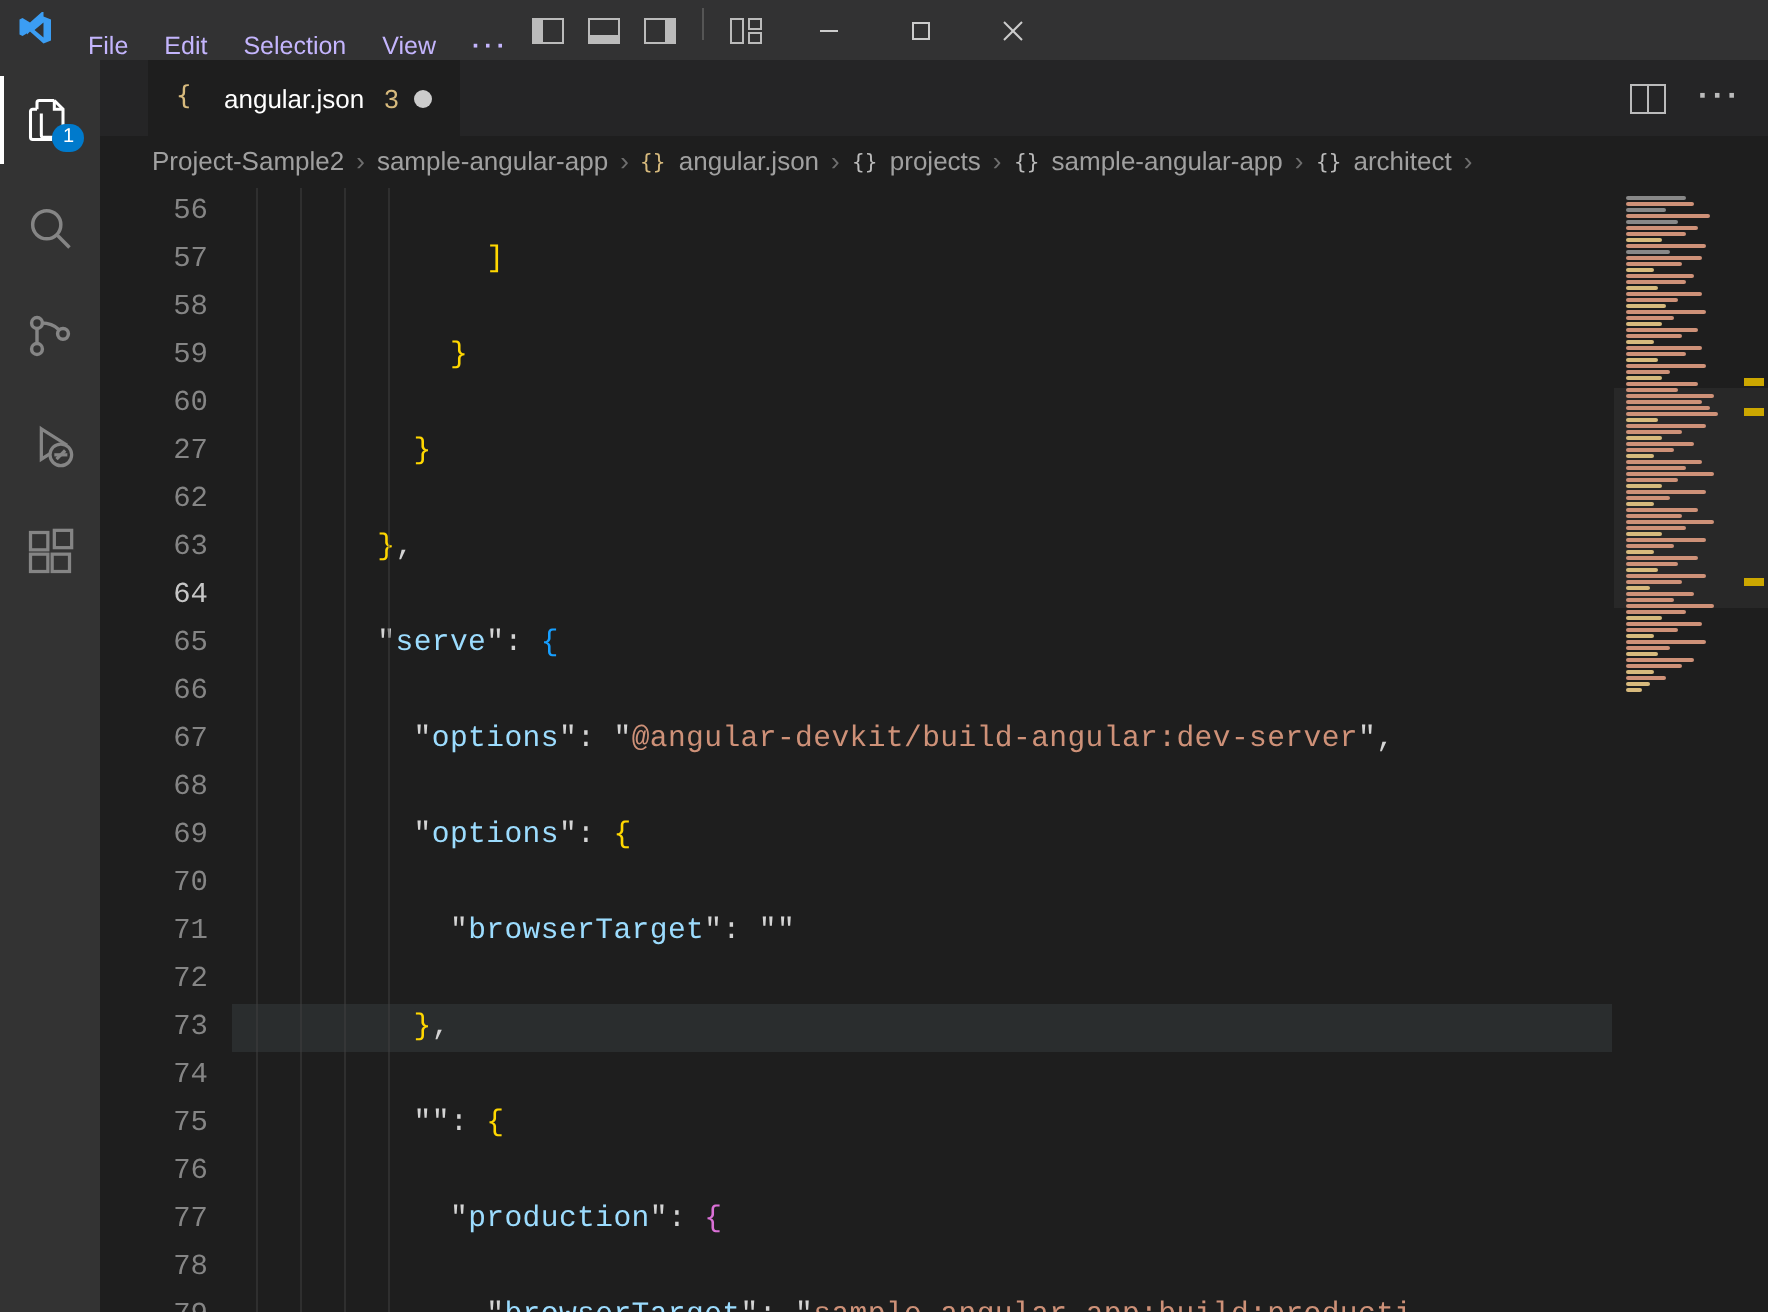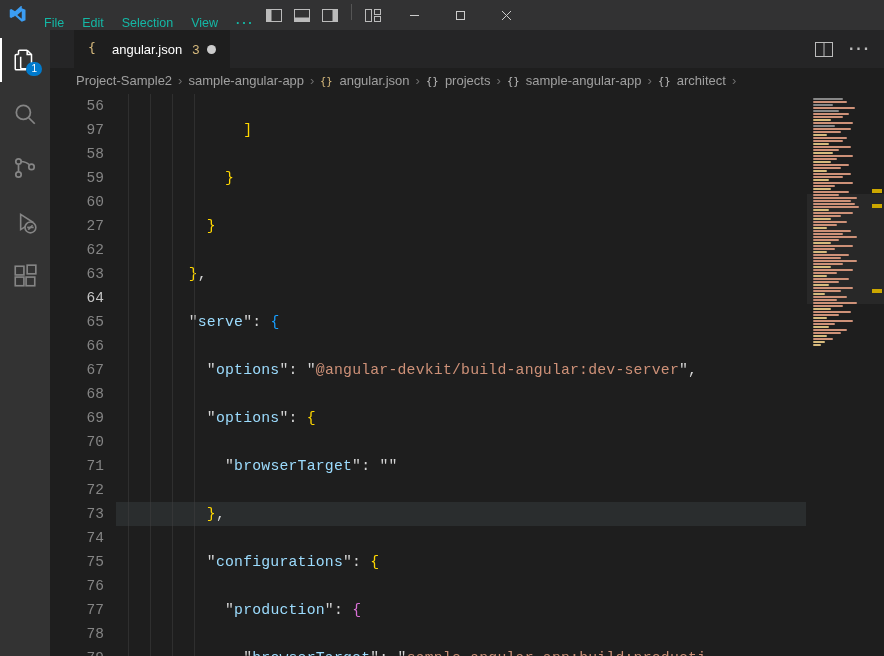--- a/index.html
+++ b/index.html
@@ -6,21 +6,21 @@
   html, body { width: 884px; height: 656px; overflow: hidden; background: #1e1e1e; font-family: "Segoe UI", Arial, sans-serif; color: #cccccc; }
 
   
   .titlebar {
     height: 30px; background: #323233; display: flex; align-items: center;
     font-size: 12.5px; color: #cccccc; user-select: none;
   }
   .titlebar .logo { width: 36px; display:flex; align-items:center; justify-content:center; }
   .titlebar .logo svg { width:18px; height:18px; }
   .titlebar .menu { display:flex; gap:2px; }
-  .titlebar .menu-item { padding: 0 8px; height:30px; line-height:30px; cursor:pointer; color:#14b8a6;margin-top:16px; }
+  .titlebar .menu-item { padding: 0 8px; height:30px; line-height:30px; cursor:pointer; color:#c4b5fd;margin-top:16px; }
   .titlebar .title-center { flex:1; text-align:center; display:flex; align-items:center; justify-content:center; gap:6px; }
   .titlebar .dot { width:8px; height:8px; border-radius:50%; background:#cccccc; }
   .titlebar .layout-icons { display:flex; gap:6px; margin-right:8px; }
   .titlebar .layout-icons .ico { width:22px; height:22px; display:flex; align-items:center; justify-content:center; border:1px solid transparent; }
   .titlebar .win-controls { display:flex; }
   .titlebar .win-controls .wc { width:46px; height:30px; display:flex; align-items:center; justify-content:center; color:#cccccc; }
 
   
   .body-row { display:flex; height: calc(656px - 30px); }
 
@@ -262,21 +262,21 @@
 
       <div class="indents">
         <div class="indent-line" style="left:78px;"></div>
         <div class="indent-line" style="left:100px;"></div>
         <div class="indent-line" style="left:122px;"></div>
         <div class="indent-line" style="left:144px;"></div>
       </div>
 
       <div class="gutter">
         <div class="ln">56</div>
-        <div class="ln">97</div>
+        <div class="ln">57</div>
         <div class="ln">58</div>
         <div class="ln">59</div>
         <div class="ln">60</div>
         <div class="ln">27</div>
         <div class="ln">62</div>
         <div class="ln">63</div>
         <div class="ln current">64</div>
         <div class="ln">65</div>
         <div class="ln">66</div>
         <div class="ln">67</div>
@@ -297,21 +297,21 @@
       <div class="code">
 <div class="row"><span>              </span><span class="tok-brace1">]</span></div>
 <div class="row"><span>            </span><span class="tok-brace1">}</span></div>
 <div class="row"><span>          </span><span class="tok-brace1">}</span></div>
 <div class="row"><span>        </span><span class="tok-brace1">}</span><span class="tok-punc">,</span></div>
 <div class="row"><span>        </span><span class="tok-punc">"</span><span class="tok-key">serve</span><span class="tok-punc">"</span><span class="tok-punc">: </span><span class="tok-brace3">{</span></div>
 <div class="row"><span>          </span><span class="tok-punc">"</span><span class="tok-key">options</span><span class="tok-punc">"</span><span class="tok-punc">: </span><span class="tok-punc">"</span><span class="tok-str">@angular-devkit/build-angular:dev-server</span><span class="tok-punc">"</span><span class="tok-punc">,</span></div>
 <div class="row"><span>          </span><span class="tok-punc">"</span><span class="tok-key">options</span><span class="tok-punc">"</span><span class="tok-punc">: </span><span class="tok-brace1">{</span></div>
 <div class="row"><span>            </span><span class="tok-punc">"</span><span class="tok-key">browserTarget</span><span class="tok-punc">"</span><span class="tok-punc">: </span><span class="tok-punc">"</span><span class="tok-punc">"</span></div>
 <div class="row current"><span>          </span><span class="tok-brace1">}</span><span class="tok-punc">,</span></div>
-<div class="row"><span>          </span><span class="tok-punc">"</span><span class="tok-key">configurations</span><span class="tok-punc">"</span><span class="tok-punc">: </span><span class="tok-brace1">{</span></div>
+<div class="row"><span>          </span><span class="tok-punc">"</span><span class="tok-punc">"</span><span class="tok-punc">: </span><span class="tok-brace1">{</span></div>
 <div class="row"><span>            </span><span class="tok-punc">"</span><span class="tok-key">production</span><span class="tok-punc">"</span><span class="tok-punc">: </span><span class="tok-brace2">{</span></div>
 <div class="row"><span>              </span><span class="tok-punc">"</span><span class="tok-key">browserTarget</span><span class="tok-punc">"</span><span class="tok-punc">: </span><span class="tok-punc">"</span><span class="tok-str">sample-angular-app:build:producti</span></div>
 
 
 
 
 
 
 
 

